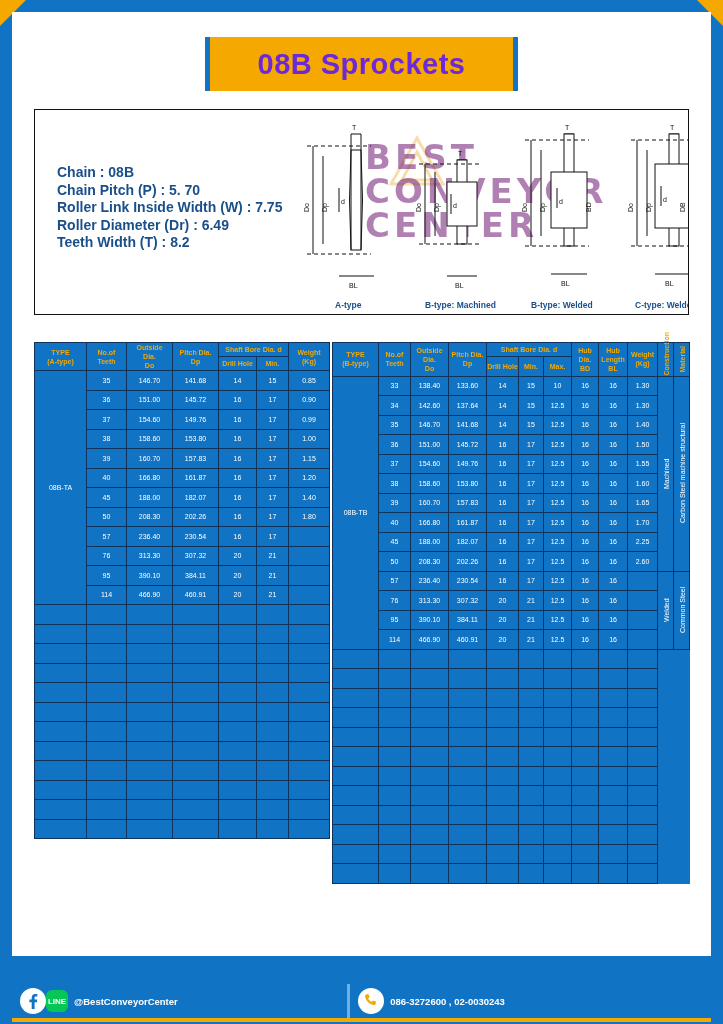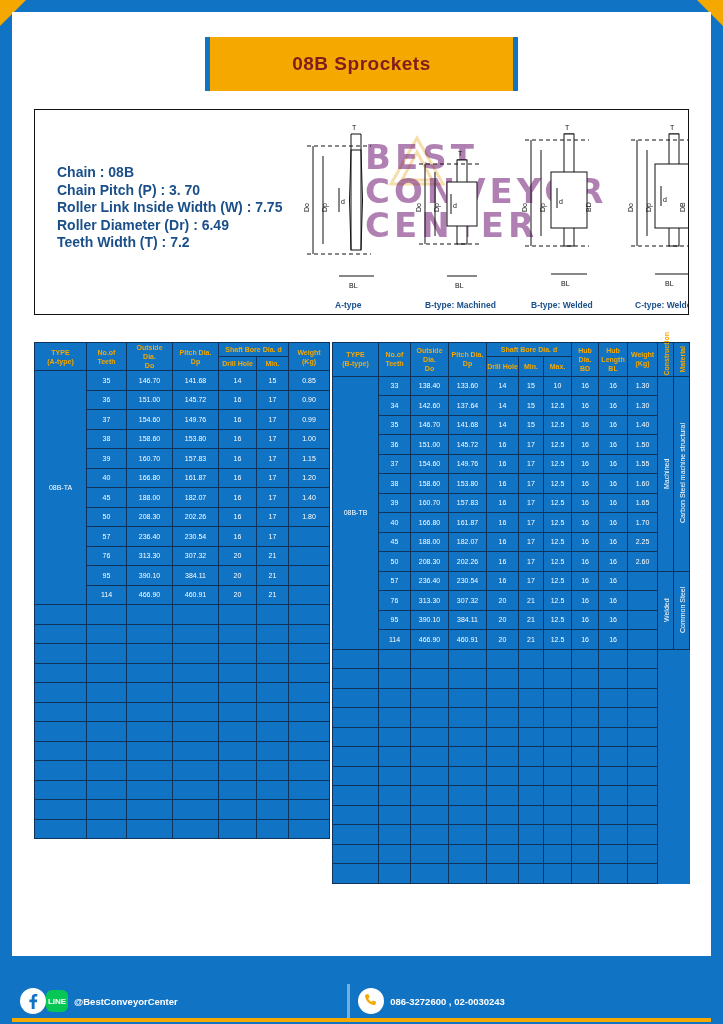--- a/index.html
+++ b/index.html
@@ -39,21 +39,21 @@
     top:25px; left:193px;
     width:313px; height:54px;
     background:#f5a800;
     display:flex; align-items:center; justify-content:center;
   }
   .title-box .bar {
     position:absolute; left:0; top:0; bottom:0; width:5px; background:#1173c4;
   }
   .title-box .bar.right { left:auto; right:0; }
   .title-text {
-    font-size:19px; font-weight:bold; color:#7f1d1d; letter-spacing:.5px;
+    font-size:29px; font-weight:bold; color:#6d28d9; letter-spacing:.5px;
   }
 
   
   .spec-panel {
     position:absolute;
     top:97px; left:22px;
     width:655px; height:206px;
     border:1.5px solid #111;
     background:#fff;
     overflow:hidden;
@@ -166,24 +166,24 @@
       <div class="wm-logo">
         <svg width="60" height="58" viewBox="0 0 60 58">
           <path d="M30 4 L56 50 L4 50 Z" fill="none" stroke="#f0c36a" stroke-width="3"></path>
           <path d="M30 18 L45 46 L15 46 Z" fill="none" stroke="#f0c36a" stroke-width="3"></path>
         </svg>
       </div>
       <div class="watermark">BEST<br>CONVEYOR<br>CENTER</div>
 
       <div class="spec-list">
         <div>Chain  : 08B</div>
-        <div>Chain Pitch (P) :  3. 70</div>
+        <div>Chain Pitch (P) :  5. 70</div>
         <div>Roller Link Inside Width (W) : 7.75</div>
         <div>Roller Diameter (Dr) : 6.49</div>
-        <div>Teeth Width (T) : 7.2</div>
+        <div>Teeth Width (T) : 8.2</div>
       </div>
 
       <div class="drawings">
         <svg width="412" height="198" viewBox="0 0 412 198">
           <g stroke="#111" fill="none" stroke-width="1">
 
             <line x1="72" y1="18" x2="82" y2="18"></line>
             <text x="73" y="14" font-size="7" fill="#111" stroke="none">T</text>
             <line x1="72" y1="18" x2="72" y2="34"></line>
               <line x1="82" y1="18" x2="82" y2="34"></line>

